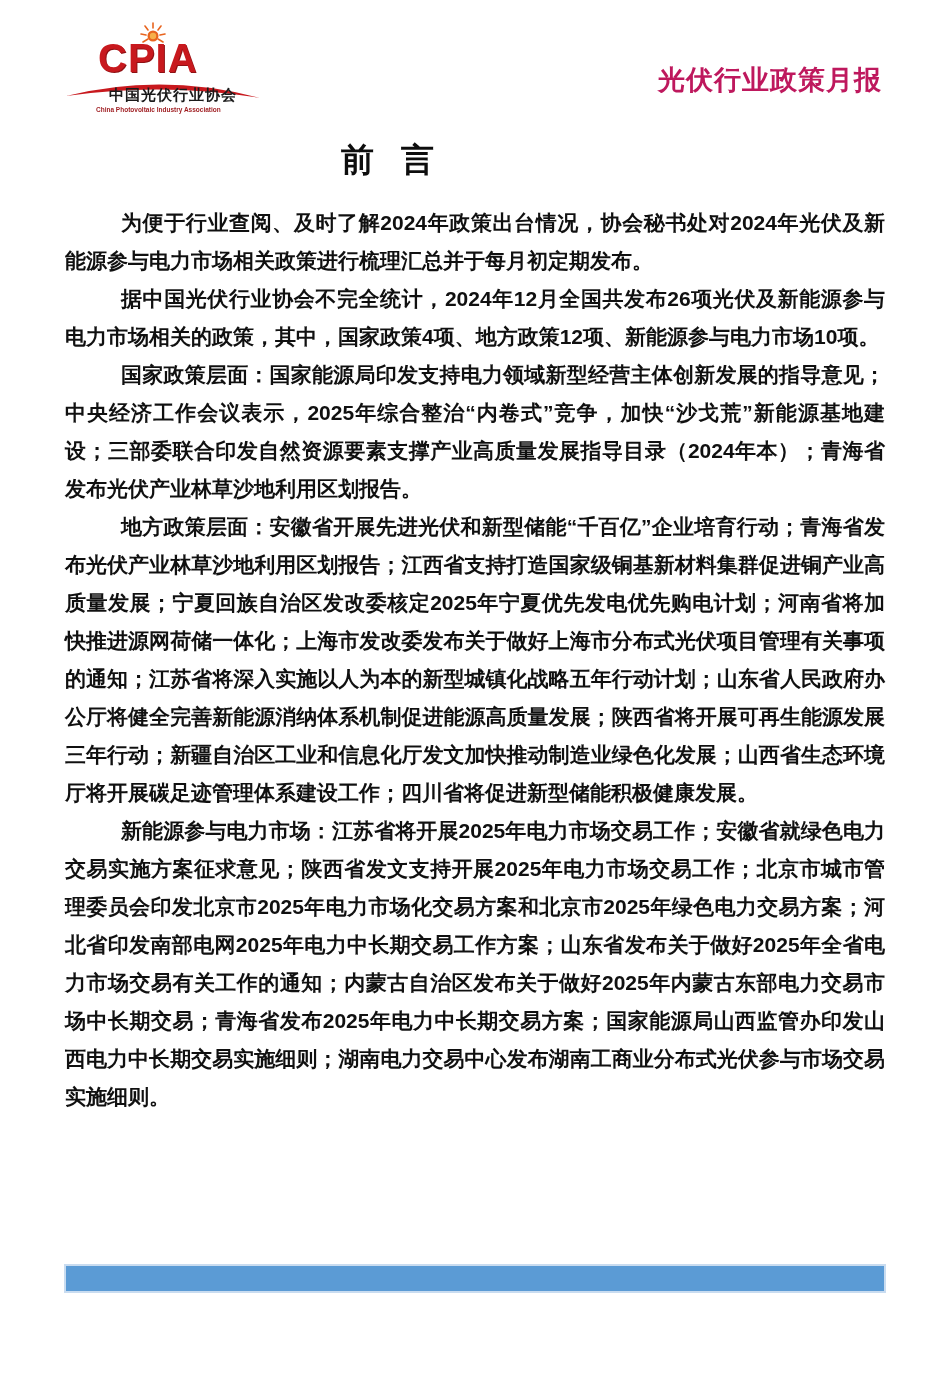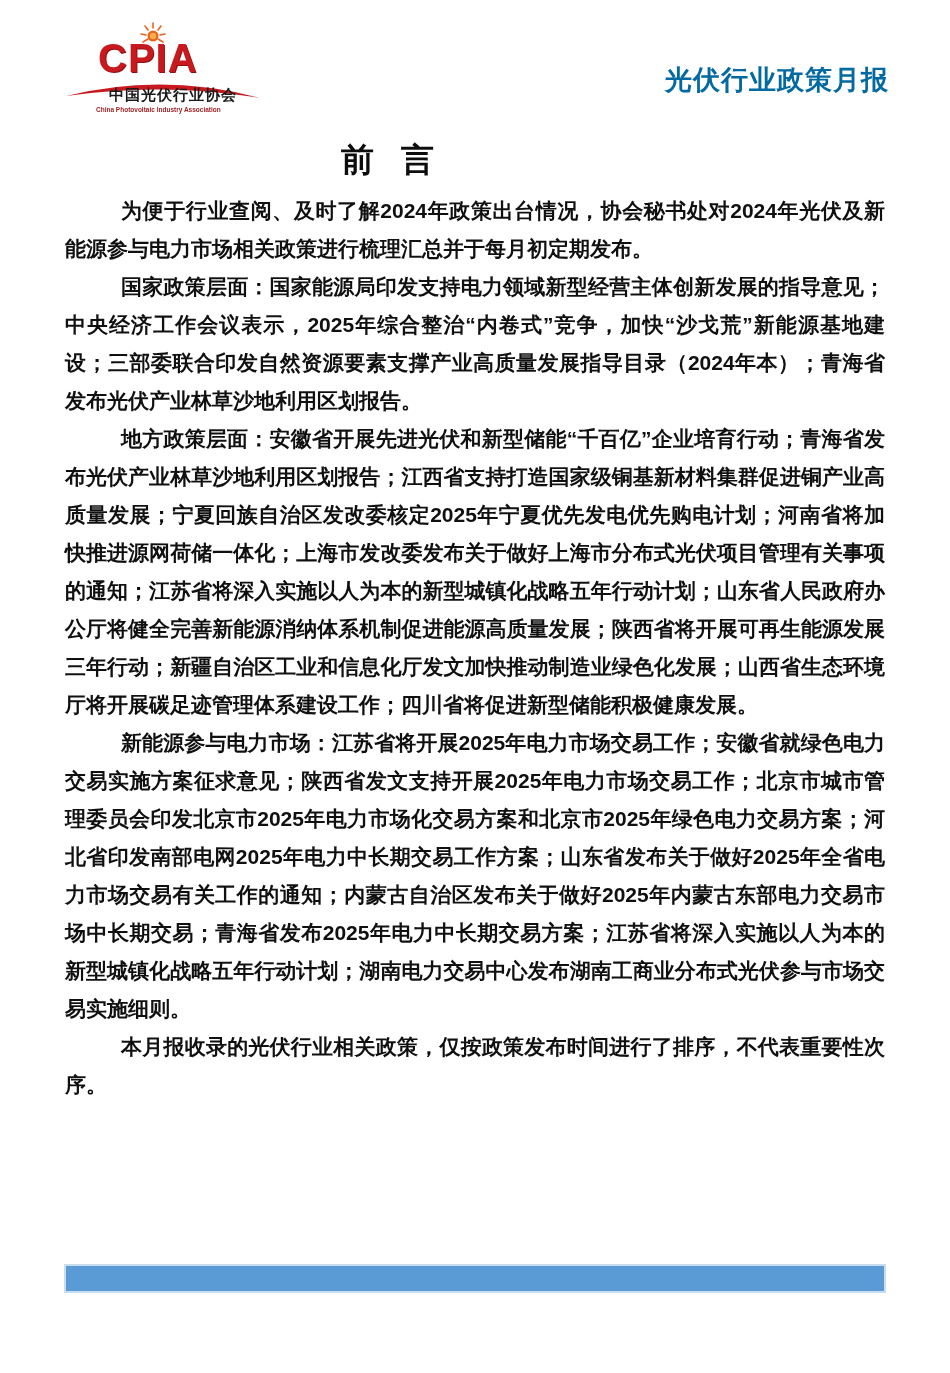--- a/index.html
+++ b/index.html
@@ -25,34 +25,34 @@
     position:absolute; left:28px; top:64px; width:140px;
     font-size:15px; font-weight:800; color:#1a1a1a;
     letter-spacing:1px; white-space:nowrap; z-index:2;margin-left:13px;
   }
   .logo-en {
     position:absolute; left:28px; top:84px; width:160px;
     font-size:6.5px; font-weight:700; color:#9E1B1F;
     white-space:nowrap; z-index:2;
   }
   .report-title {
-    position:absolute; right:61px; top:62px;
-    font-size:27px; font-weight:800; color:#0369a1;
+    position:absolute; right:68px; top:62px;
+    font-size:27px; font-weight:800; color:#be185d;
     letter-spacing:1px;
   }
 
   
   .doc-title {
     position:absolute; top:138px; left:0; width:777px;
     text-align:center; font-size:33px; font-weight:800;
     color:#0d0d0d; word-spacing:14px; letter-spacing:2px;
   }
 
   
-  .content { position:absolute; top:192px; left:65px; width:820px; }
+  .content { position:absolute; top:204px; left:65px; width:820px; }
   .content p {
     font-size:21px; line-height:38px; font-weight:600;
     color:#101010; text-align:justify; text-indent:56px;
     word-break:break-all;
   }
 
   
   .bottom-bar {
     position:absolute; left:64px; top:1264px;
     width:822px; height:29px;
@@ -85,21 +85,21 @@
     <div class="logo-cn">中国光伏行业协会</div>
     <div class="logo-en" style="color: rgb(158, 27, 31);">China Photovoltaic Industry Association</div>
   </div>
 
   <div class="report-title">光伏行业政策月报</div>
 
   <h1 class="doc-title">前 言</h1>
 
   <div class="content">
     <p>为便于行业查阅、及时了解2024年政策出台情况，协会秘书处对2024年光伏及新能源参与电力市场相关政策进行梳理汇总并于每月初定期发布。</p>
+    <p>据中国光伏行业协会不完全统计，2024年12月全国共发布26项光伏及新能源参与电力市场相关的政策，其中，国家政策4项、地方政策12项、新能源参与电力市场10项。</p>
     <p>国家政策层面：国家能源局印发支持电力领域新型经营主体创新发展的指导意见；中央经济工作会议表示，2025年综合整治“内卷式”竞争，加快“沙戈荒”新能源基地建设；三部委联合印发自然资源要素支撑产业高质量发展指导目录（2024年本）；青海省发布光伏产业林草沙地利用区划报告。</p>
     <p>地方政策层面：安徽省开展先进光伏和新型储能“千百亿”企业培育行动；青海省发布光伏产业林草沙地利用区划报告；江西省支持打造国家级铜基新材料集群促进铜产业高质量发展；宁夏回族自治区发改委核定2025年宁夏优先发电优先购电计划；河南省将加快推进源网荷储一体化；上海市发改委发布关于做好上海市分布式光伏项目管理有关事项的通知；江苏省将深入实施以人为本的新型城镇化战略五年行动计划；山东省人民政府办公厅将健全完善新能源消纳体系机制促进能源高质量发展；陕西省将开展可再生能源发展三年行动；新疆自治区工业和信息化厅发文加快推动制造业绿色化发展；山西省生态环境厅将开展碳足迹管理体系建设工作；四川省将促进新型储能积极健康发展。</p>
-    <p>新能源参与电力市场：江苏省将开展2025年电力市场交易工作；安徽省就绿色电力交易实施方案征求意见；陕西省发文支持开展2025年电力市场交易工作；北京市城市管理委员会印发北京市2025年电力市场化交易方案和北京市2025年绿色电力交易方案；河北省印发南部电网2025年电力中长期交易工作方案；山东省发布关于做好2025年全省电力市场交易有关工作的通知；内蒙古自治区发布关于做好2025年内蒙古东部电力交易市场中长期交易；青海省发布2025年电力中长期交易方案；江苏省将深入实施以人为本的新型城镇化战略五年行动计划；湖南电力交易中心发布湖南工商业分布式光伏参与市场交易实施细则。</p>
-    <p>本月报收录的光伏行业相关政策，仅按政策发布时间进行了排序，不代表重要性次序。</p>
+    <p>新能源参与电力市场：江苏省将开展2025年电力市场交易工作；安徽省就绿色电力交易实施方案征求意见；陕西省发文支持开展2025年电力市场交易工作；北京市城市管理委员会印发北京市2025年电力市场化交易方案和北京市2025年绿色电力交易方案；河北省印发南部电网2025年电力中长期交易工作方案；山东省发布关于做好2025年全省电力市场交易有关工作的通知；内蒙古自治区发布关于做好2025年内蒙古东部电力交易市场中长期交易；青海省发布2025年电力中长期交易方案；国家能源局山西监管办印发山西电力中长期交易实施细则；湖南电力交易中心发布湖南工商业分布式光伏参与市场交易实施细则。</p>
   </div>
 
   <div class="bottom-bar" style="background: rgb(91, 155, 213); border-color: rgb(201, 220, 240);"></div>
 
 </div>
 
 </body></html>

